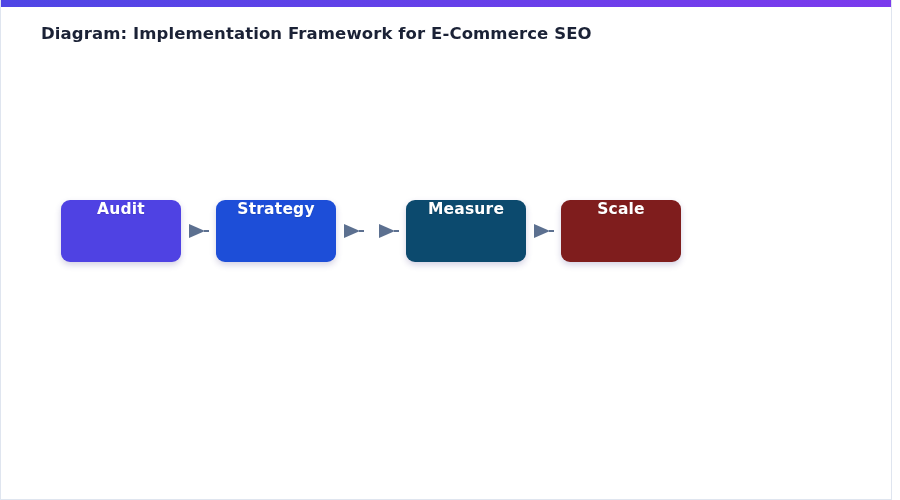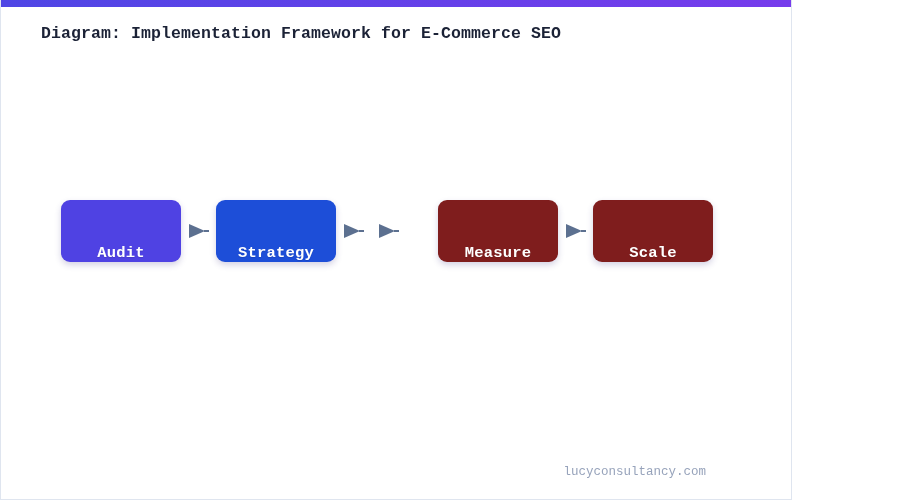--- a/index.html
+++ b/index.html
@@ -9,28 +9,27 @@
   }
   body {
     width: 900px;
     height: 500px;
     overflow: hidden;
     font-family: "DejaVu Sans", "Liberation Sans", sans-serif;
   }
 
   .canvas {
     position: relative;
-    width: 792px;
+    width: 892px;
     height: 500px;
     box-sizing: border-box;
     background: #ffffff;
     border: 1px solid #dfe5ef;
     border-top: none;
     overflow: hidden;
-    font-family: Liberation Mono, monospace;
   }
 
   .accent-bar {
     position: absolute;
     top: 0;
     left: 0;
     width: 900px;
     height: 7px;
     background: linear-gradient(90deg, #4f46e5 0%, #5b42e8 35%, #6d3aec 70%, #7c3aed 100%);
   }
@@ -53,21 +52,21 @@
     display: flex;
     align-items: center;
     height: 62px;
   }
 
   .node {
     width: 120px;
     height: 62px;
     border-radius: 9px;
     display: flex;
-    align-items: flex-end;
+    align-items: flex-start;
     justify-content: center;
     box-shadow: 0 3px 6px rgba(60, 50, 130, 0.22);
     box-sizing: border-box;
   }
 
   .node-label {
     color: #ffffff;
     font-size: 15.5px;
     font-weight: bold;
     letter-spacing: 0.2px;
@@ -131,32 +130,31 @@
     </div>
 
 
     <div class="connector">
       <svg width="22" height="20" viewBox="0 0 22 20" aria-hidden="true">
         <polygon points="1,3 17,10 1,17" fill="#5c7090"></polygon>
         <rect x="16" y="9" width="5" height="2" fill="#5c7090"></rect>
       </svg>
     </div>
 
-    <div class="node" style="background: #7f1d1d; margin-left: 32px;">
+    <div class="node" style="background: #0c4a6e;">
       <span class="node-label">Measure</span>
     </div>
 
     <div class="connector">
       <svg width="22" height="20" viewBox="0 0 22 20" aria-hidden="true">
         <polygon points="1,3 17,10 1,17" fill="#5c7090"></polygon>
         <rect x="16" y="9" width="5" height="2" fill="#5c7090"></rect>
       </svg>
     </div>
 
     <div class="node" style="background: #7f1d1d;">
       <span class="node-label">Scale</span>
     </div>
 
   </div>
 
-  <div class="footer">lucyconsultancy.com</div>
 
 </div>
 
 </body></html>

